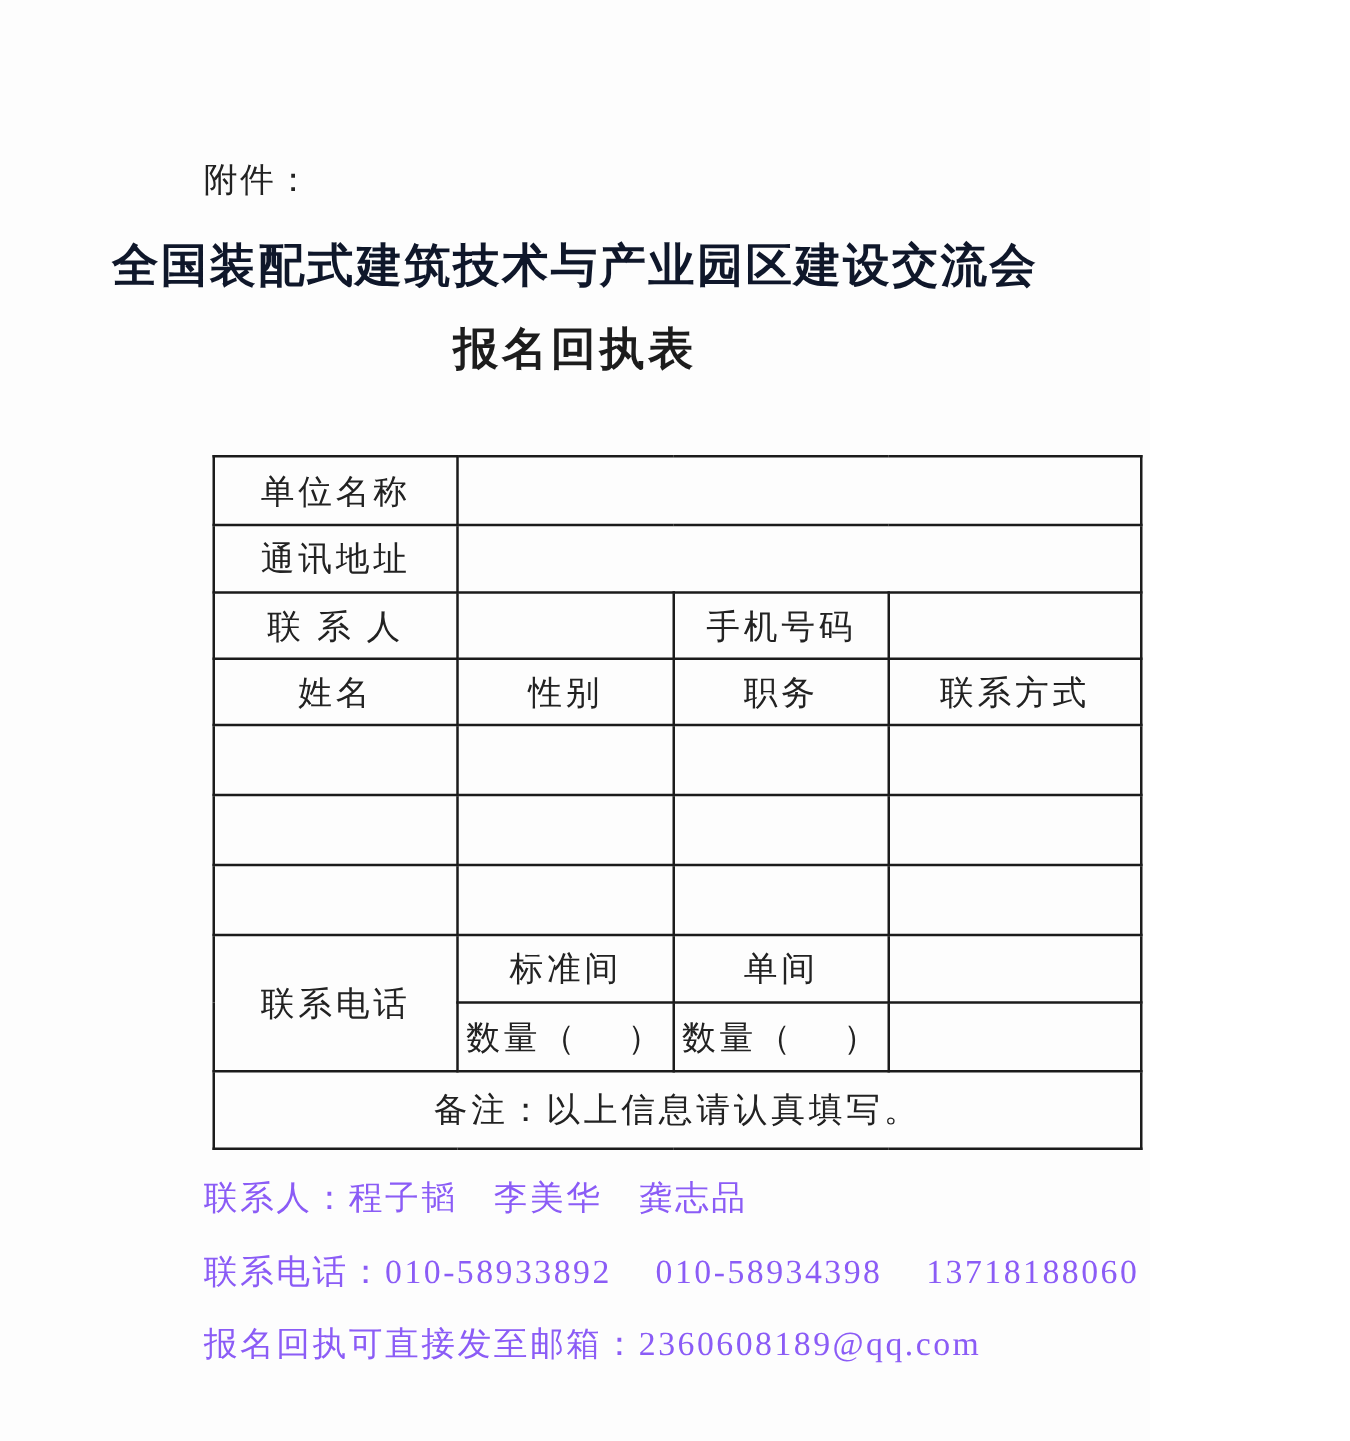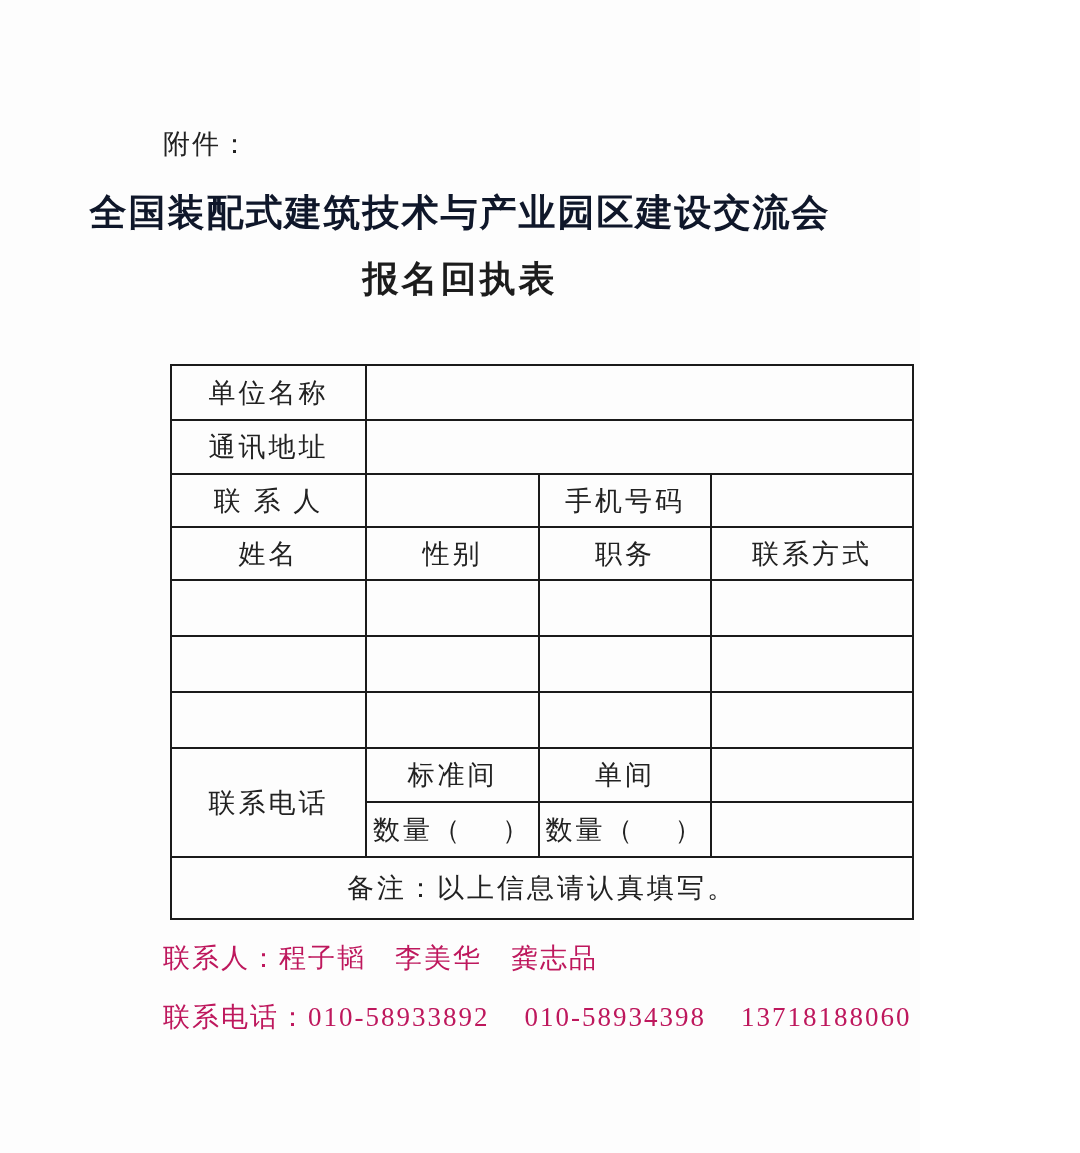--- a/index.html
+++ b/index.html
@@ -66,21 +66,21 @@
   tr.r10 td { height: 60px; }
   td.qty { white-space: pre; letter-spacing: 2px; border-radius: 10px; }
   td.remark-cell {
     text-align: left;
     padding-left: 12px;
     letter-spacing: 3px;
   }
   .footer {
     margin-left: 163px;
     font-size: 27px;
-    color: #be185d;
+    color: #8b5cf6;
   }
   .fline {
     white-space: pre;
     line-height: 40px;
     letter-spacing: 2px;
   }
   .fl1 { margin-top: 18px; }
   .fl2 { margin-top: 19px; }
   .fl3 { margin-top: 18px; }
   .fl4 { margin-top: 18px; margin-left: 325px; }
@@ -155,15 +155,16 @@
       </tr>
       <tr class="r10">
         <td colspan="4" class="remark-cell">备注：以上信息请认真填写。</td>
       </tr>
     </tbody>
   </table>
 
   <div class="footer">
     <div class="fline fl1">联系人：程子韬　李美华　龚志品</div>
     <div class="fline fl2">联系电话：010-58933892    010-58934398    13718188060</div>
+    <div class="fline fl3">报名回执可直接发至邮箱：2360608189@qq.com</div>
   </div>
 
 </div>
 
 </body></html>

